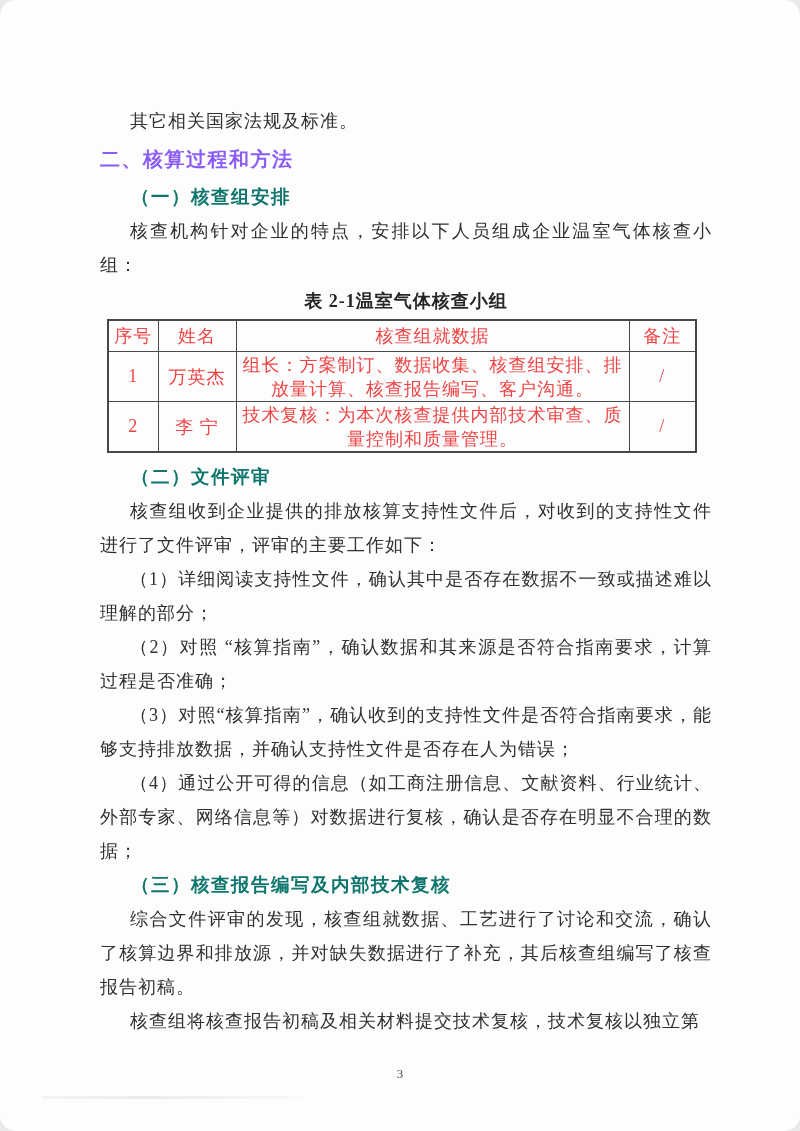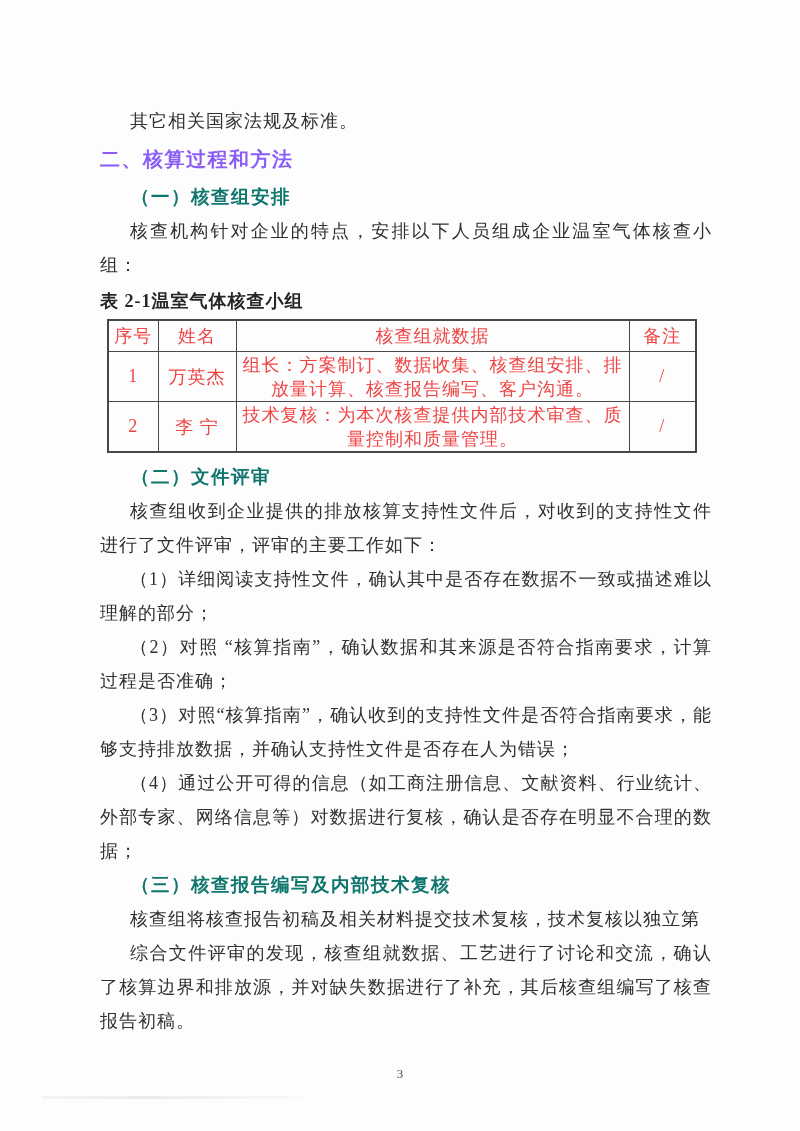--- a/index.html
+++ b/index.html
@@ -7,20 +7,21 @@
     position: relative;
     width: 800px;
     height: 1131px;
     margin: 0 auto;
     background: #fdfdfd;
     overflow: hidden;
     font-family: "Liberation Serif", "DejaVu Serif", serif;
     color: #303030;
     box-sizing: border-box;
     padding: 104px 88px 0 100px;
+    border-radius: 16px;
   }
   .body-text {
     font-size: 18px;
     line-height: 34px;
     letter-spacing: 1px;
     text-align: justify;
     margin: 0;
   }
   .indent { text-indent: 30px; }
   .section-heading {
@@ -40,21 +41,21 @@
     line-height: 34px;
     text-indent: 31px;
     margin: 0;
   }
   .sub-heading.gap-top { margin-top: 7px; }
   .table-title {
     font-size: 18px;
     font-weight: bold;
     letter-spacing: 1px;
     line-height: 30px;
-    text-align: left;
+    text-align: center;
     margin: 4px 0 0 0;
     color: #262626;
   }
   table.team-table {
     border-collapse: collapse;
     table-layout: fixed;
     width: 588px;
     margin-left: 7px;
     margin-top: 3px;
     border: 2px solid #474747;
@@ -150,19 +151,19 @@
 
   <p class="body-text indent">核查组收到企业提供的排放核算支持性文件后，对收到的支持性文件进行了文件评审，评审的主要工作如下：</p>
 
   <p class="body-text indent">（1）详细阅读支持性文件，确认其中是否存在数据不一致或描述难以理解的部分；</p>
   <p class="body-text indent">（2）对照 “核算指南”，确认数据和其来源是否符合指南要求，计算过程是否准确；</p>
   <p class="body-text indent">（3）对照“核算指南”，确认收到的支持性文件是否符合指南要求，能够支持排放数据，并确认支持性文件是否存在人为错误；</p>
   <p class="body-text indent">（4）通过公开可得的信息（如工商注册信息、文献资料、行业统计、外部专家、网络信息等）对数据进行复核，确认是否存在明显不合理的数据；</p>
 
   <div class="sub-heading">（三）核查报告编写及内部技术复核</div>
 
+  <p class="body-text indent">综合文件评审的发现，核查组就数据、工艺进行了讨论和交流，确认了核算边界和排放源，并对缺失数据进行了补充，其后核查组编写了核查报告初稿。</p>
   <p class="body-text indent">核查组将核查报告初稿及相关材料提交技术复核，技术复核以独立第</p>
-  <p class="body-text indent">综合文件评审的发现，核查组就数据、工艺进行了讨论和交流，确认了核算边界和排放源，并对缺失数据进行了补充，其后核查组编写了核查报告初稿。</p>
 
   <div class="page-number">3</div>
   <div class="scan-artifact"></div>
 
 </div>
 
 </body></html>

